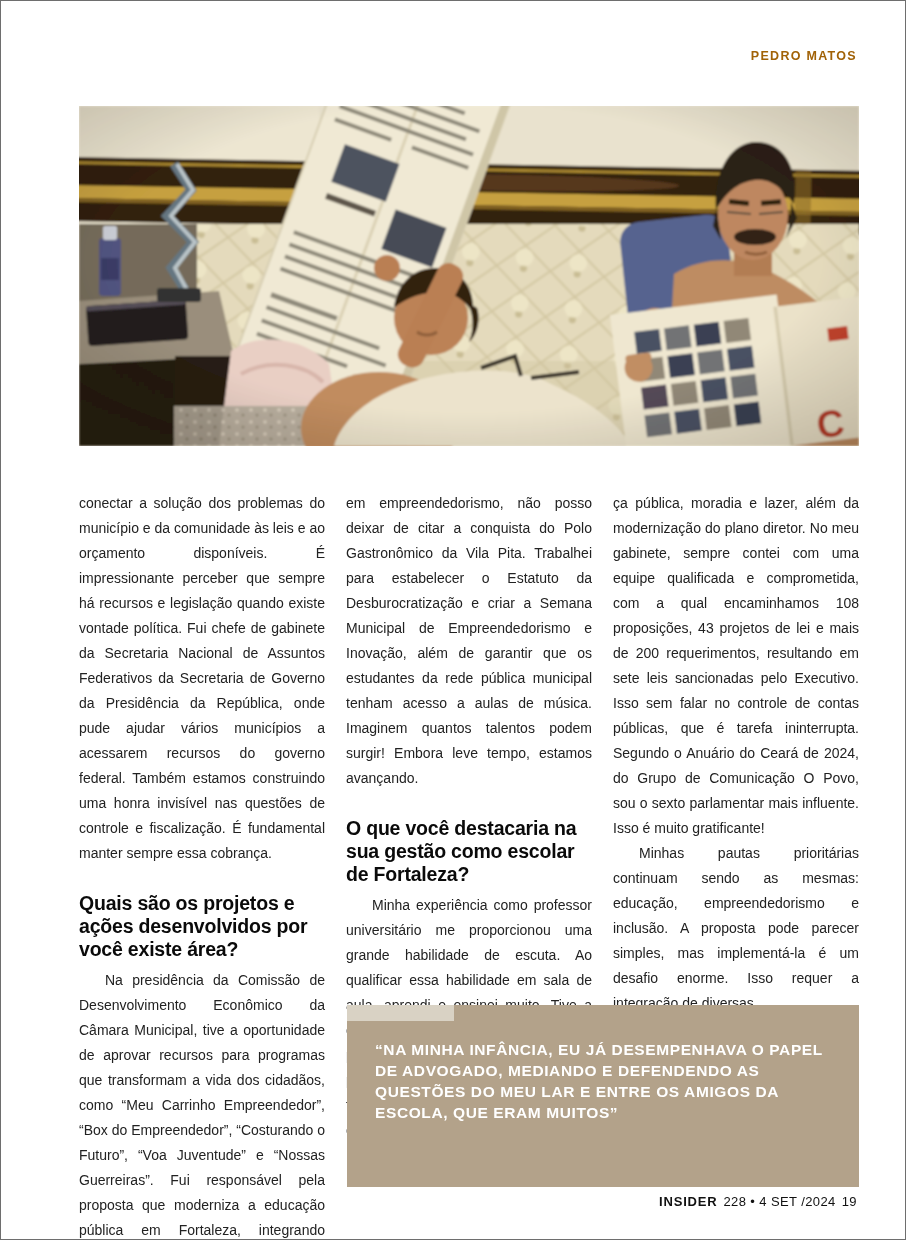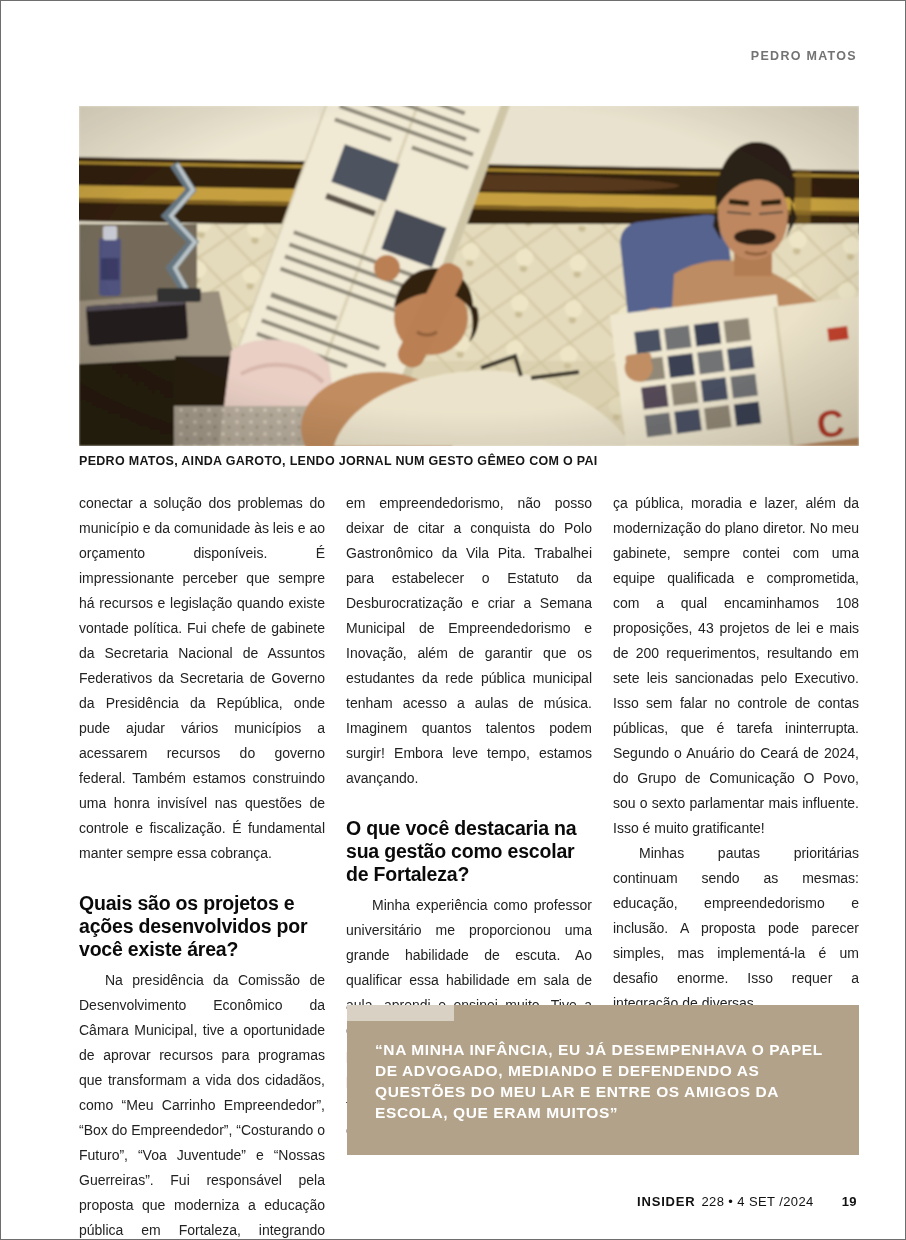--- a/index.html
+++ b/index.html
@@ -9,21 +9,21 @@
     width:906px;height:1240px;
     background:#ffffff;
     border:1px solid #6e6e6e;
     overflow:hidden;
     font-family:"Liberation Sans","DejaVu Sans",sans-serif;
     color:#1f1f1f;
   }
   .kicker{
     position:absolute;top:48px;right:48px;
     font-size:12.5px;font-weight:bold;letter-spacing:1.3px;
-    color:#737373;
+    color:#a16207;
     margin-left:6px;
   }
   .photo{
     position:absolute;left:78px;top:105px;width:780px;height:340px;
     overflow:hidden;background:#e9e5d4;
   }
   .photo svg{display:block;width:100%;height:100%;}
   .caption{
     position:absolute;left:78px;top:453px;width:780px;
     font-size:12.5px;font-weight:bold;letter-spacing:.3px;color:#161616;
@@ -39,40 +39,40 @@
     text-align:justify;color:#222;
   }
   .para.indent{text-indent:26px;}
   .head{
     margin:26px 0 7px 0;
     font-size:19.5px;line-height:23px;font-weight:bold;
     letter-spacing:-0.2px;color:#0a0a0a;max-width:236px;
   }
   .head.narrow{max-width:205px;}
   .pullquote{
-    position:absolute;left:346px;top:1004px;width:512px;height:150px;
+    position:absolute;left:346px;top:1004px;width:512px;height:182px;
     background:#b3a28a;
   }
   .pullquote .tab{
     position:absolute;left:0;top:0;width:107px;height:16px;
     background:#d9d2c4;
   }
   .pullquote .qtext{
     position:absolute;left:28px;top:34px;width:462px;
     color:#ffffff;font-weight:bold;
     font-size:15.5px;line-height:21px;letter-spacing:.6px;
     text-transform:uppercase;
   }
   .footer{
     position:absolute;top:1193px;right:48px;
     font-size:13px;color:#111;letter-spacing:.4px;
     display:flex;align-items:baseline;gap:6px;
   }
   .footer .mag{font-weight:bold;letter-spacing:.8px;}
-  .footer .pageno{font-weight:bold;margin-left:22px;}
+  .footer .pageno{font-weight:normal;}
 </style>
 </head>
 <body>
 
 <div class="page">
 
   <div class="kicker">PEDRO MATOS</div>
 
   <div class="photo">
     <svg viewBox="0 0 780 340" preserveAspectRatio="none">
@@ -235,21 +235,20 @@
           <circle cx="560" cy="252" r="14" fill="#c08d64"></circle>
           <rect x="548" y="238" width="26" height="9" rx="4" fill="#c08d64"></rect>
         </g>
 
         <rect x="0" y="0" width="780" height="340" fill="#caa665" opacity="0.08"></rect>
         <rect x="0" y="0" width="780" height="340" fill="url(#vig)"></rect>
       </g>
     </svg>
   </div>
 
-  <div class="caption">PEDRO MATOS, AINDA GAROTO, LENDO JORNAL NUM GESTO GÊMEO COM O PAI</div>
 
   <div class="columns">
     <div class="col">
       <p class="para">conectar a solução dos problemas do município e da comunidade às leis e ao orçamento disponíveis. É impressionante perceber que sempre há recursos e legislação quando existe vontade política. Fui chefe de gabinete da Secretaria Nacional de Assuntos Federativos da Secretaria de Governo da Presidência da República, onde pude ajudar vários municípios a acessarem recursos do governo federal. Também estamos construindo uma honra invisível nas questões de controle e fiscalização. É fundamental manter sempre essa cobrança.</p>
       <h2 class="head">Quais são os projetos e ações desenvolvidos por você existe área?</h2>
       <p class="para indent">Na presidência da Comissão de Desenvolvimento Econômico da Câmara Municipal, tive a oportunidade de aprovar recursos para programas que transformam a vida dos cidadãos, como “Meu Carrinho Empreendedor”, “Box do Empreendedor”, “Costurando o Futuro”, “Voa Juventude” e “Nossas Guerreiras”. Fui responsável pela proposta que moderniza a educação pública em Fortaleza, integrando disciplinas como educação financeira, empreendedorismo, programação e robótica ao currículo escolar. Por falar</p>
     </div>
     <div class="col">
       <p class="para">em empreendedorismo, não posso deixar de citar a conquista do Polo Gastronômico da Vila Pita. Trabalhei para estabelecer o Estatuto da Desburocratização e criar a Semana Municipal de Empreendedorismo e Inovação, além de garantir que os estudantes da rede pública municipal tenham acesso a aulas de música. Imaginem quantos talentos podem surgir! Embora leve tempo, estamos avançando.</p>
       <h2 class="head">O que você destacaria na sua gestão como escolar de Fortaleza?</h2>

